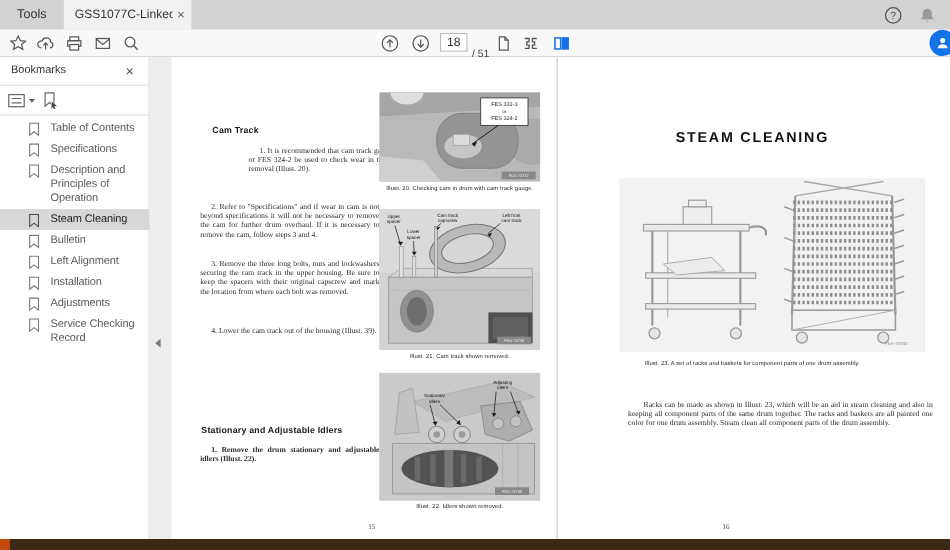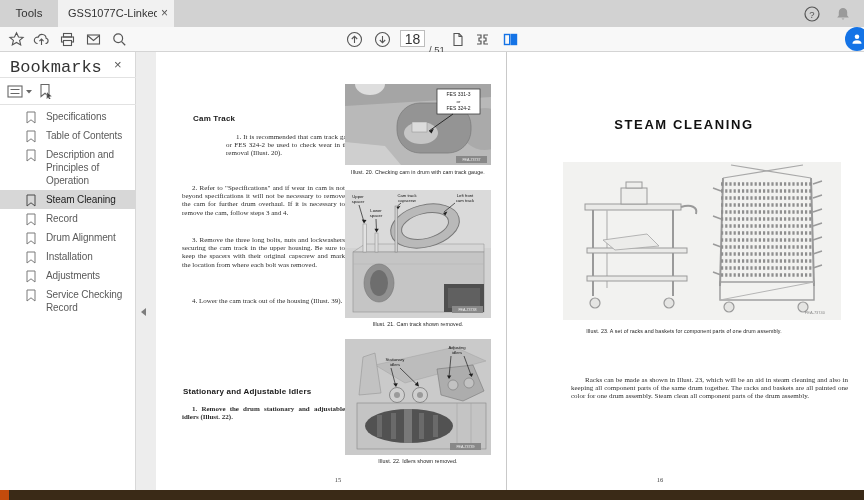--- a/index.html
+++ b/index.html
@@ -15,30 +15,30 @@
            padding:0 6px 0 10px;box-sizing:border-box;}
   #tab-doc .doc-label{font-size:11px;color:#333;white-space:nowrap;overflow:hidden;flex:1;}
   #tab-doc .tab-close{font-size:12px;color:#555;margin-left:4px;}
   .topbar-icon{top:5px;width:18px;height:18px;color:#555;}
 
   
   #toolbar{left:0;top:27px;width:864px;height:25px;background:#f8f8f8;
            border-bottom:1px solid #d4d4d4;box-sizing:border-box;}
   .tool-icon{top:31px;width:17px;height:17px;}
   #page-input{left:400px;top:30px;width:23px;height:15px;border:1px solid #bdbdbd;
-              background:#fff;font-size:14px;text-align:center;color:#333;padding:0;}
+              background:#fff;font-size:11px;text-align:center;color:#333;padding:0;}
   #page-count{left:429px;top:44px;font-size:9.5px;color:#444;}
   #account-btn{left:845px;top:27px;width:24px;height:24px;border-radius:50%;
                background:#1473e6;display:flex;align-items:center;justify-content:center;}
 
   
   #sidebar{left:0;top:52px;width:136px;height:438px;background:#ffffff;
            border-right:1px solid #d8d8d8;box-sizing:border-box;}
   #bm-header{left:0;top:52px;width:136px;height:26px;border-bottom:1px solid #e2e2e2;box-sizing:border-box;}
-  #bm-title{left:10px;top:58px;font-size:17px;color:#333;font-family:Liberation Mono, monospace;}
+  #bm-title{left:10px;top:58px;font-size:10px;color:#333;}
   #bm-close{left:114px;top:57px;font-size:13px;color:#555;}
   #bm-tools{left:0;top:79px;width:136px;height:26px;border-bottom:1px solid #e2e2e2;box-sizing:border-box;}
   #bm-list{left:0;top:107px;width:136px;}
   .bm-item{position:relative;padding:3px 4px 3px 46px;font-size:10px;line-height:13px;
            color:#5a5a5a;letter-spacing:-0.1px;}
   .bm-item svg{position:absolute;left:26px;top:4px;}
   .bm-item.selected{background:#d7d7d7;color:#1c1c1c;}
 
   
   #gutter{left:136px;top:52px;width:20px;height:438px;background:#ededed;}
@@ -178,51 +178,51 @@
         <path d="M9 9 l5 4.5 -2.6.3 1.3 2 -1.4.8 -1.3-2 -1.6 2z" fill="#444" stroke="#fff" stroke-width="0.4"></path>
       </svg>
   </span>
 </div>
 
 <div id="bm-list" class="abs">
   <div class="bm-item">
     <svg viewBox="0 0 10 13" width="10" height="13">
         <path d="M1 1 h8 v11 l-4-3.2 -4 3.2 z" fill="none" stroke="#7a7a7a" stroke-width="1"></path>
       </svg>
+    <span>Table of Contents</span>
+  </div>
+  <div class="bm-item">
+    <svg viewBox="0 0 10 13" width="10" height="13">
+        <path d="M1 1 h8 v11 l-4-3.2 -4 3.2 z" fill="none" stroke="#7a7a7a" stroke-width="1"></path>
+      </svg>
     <span>Specifications</span>
   </div>
   <div class="bm-item">
     <svg viewBox="0 0 10 13" width="10" height="13">
         <path d="M1 1 h8 v11 l-4-3.2 -4 3.2 z" fill="none" stroke="#7a7a7a" stroke-width="1"></path>
       </svg>
-    <span>Table of Contents</span>
-  </div>
-  <div class="bm-item">
-    <svg viewBox="0 0 10 13" width="10" height="13">
-        <path d="M1 1 h8 v11 l-4-3.2 -4 3.2 z" fill="none" stroke="#7a7a7a" stroke-width="1"></path>
-      </svg>
     <span>Description and Principles of Operation</span>
   </div>
   <div class="bm-item selected">
     <svg viewBox="0 0 10 13" width="10" height="13">
         <path d="M1 1 h8 v11 l-4-3.2 -4 3.2 z" fill="none" stroke="#4a4a4a" stroke-width="1"></path>
       </svg>
     <span>Steam Cleaning</span>
   </div>
   <div class="bm-item">
     <svg viewBox="0 0 10 13" width="10" height="13">
         <path d="M1 1 h8 v11 l-4-3.2 -4 3.2 z" fill="none" stroke="#7a7a7a" stroke-width="1"></path>
       </svg>
-    <span>Record</span>
-  </div>
-  <div class="bm-item">
-    <svg viewBox="0 0 10 13" width="10" height="13">
-        <path d="M1 1 h8 v11 l-4-3.2 -4 3.2 z" fill="none" stroke="#7a7a7a" stroke-width="1"></path>
-      </svg>
-    <span>Drum Alignment</span>
+    <span>Bulletin</span>
+  </div>
+  <div class="bm-item">
+    <svg viewBox="0 0 10 13" width="10" height="13">
+        <path d="M1 1 h8 v11 l-4-3.2 -4 3.2 z" fill="none" stroke="#7a7a7a" stroke-width="1"></path>
+      </svg>
+    <span>Left Alignment</span>
   </div>
   <div class="bm-item">
     <svg viewBox="0 0 10 13" width="10" height="13">
         <path d="M1 1 h8 v11 l-4-3.2 -4 3.2 z" fill="none" stroke="#7a7a7a" stroke-width="1"></path>
       </svg>
     <span>Installation</span>
   </div>
   <div class="bm-item">
     <svg viewBox="0 0 10 13" width="10" height="13">
         <path d="M1 1 h8 v11 l-4-3.2 -4 3.2 z" fill="none" stroke="#7a7a7a" stroke-width="1"></path>
@@ -406,17 +406,17 @@
         <line x1="158" y1="113" x2="150" y2="110"></line>
     </g>
     <rect x="157" y="120" width="94" height="18" fill="none" stroke="#9a9a9a" stroke-width="1.4"></rect>
     <line x1="157" y1="138" x2="251" y2="120" stroke="#b5b5b5" stroke-width="1"></line>
     <circle cx="166" cy="145" r="5" fill="#e5e5e3" stroke="#9a9a9a" stroke-width="1.2"></circle>
     <circle cx="240" cy="145" r="5" fill="#e5e5e3" stroke="#9a9a9a" stroke-width="1.2"></circle>
     <text x="262" y="152" font-size="4" text-anchor="end" fill="#8a8a8a">FEA-73740</text>
   </svg>
 </div>
 <div class="abs doc-caption" style="left:527px;top:328px;width:314px;">Illust. 23. A set of racks and baskets for component parts of one drum assembly.</div>
-<div class="abs doc-p" style="left:571px;top:376px;width:277px;text-indent:14px;">Racks can be made as shown in Illust. 23, which will be an aid in steam cleaning and also in keeping all component parts of the same drum together. The racks and baskets are all painted one color for one drum assembly. Steam clean all component parts of the drum assembly.</div>
+<div class="abs doc-p" style="left:571px;top:364px;width:277px;text-indent:14px;">Racks can be made as shown in Illust. 23, which will be an aid in steam cleaning and also in keeping all component parts of the same drum together. The racks and baskets are all painted one color for one drum assembly. Steam clean all component parts of the drum assembly.</div>
 <div class="abs doc-pagenum" style="left:650px;top:476px;width:20px;">16</div>
 
 <div id="taskbar" class="abs"></div>
 <div id="taskbar-chip" class="abs"></div>
 
 </body></html>

